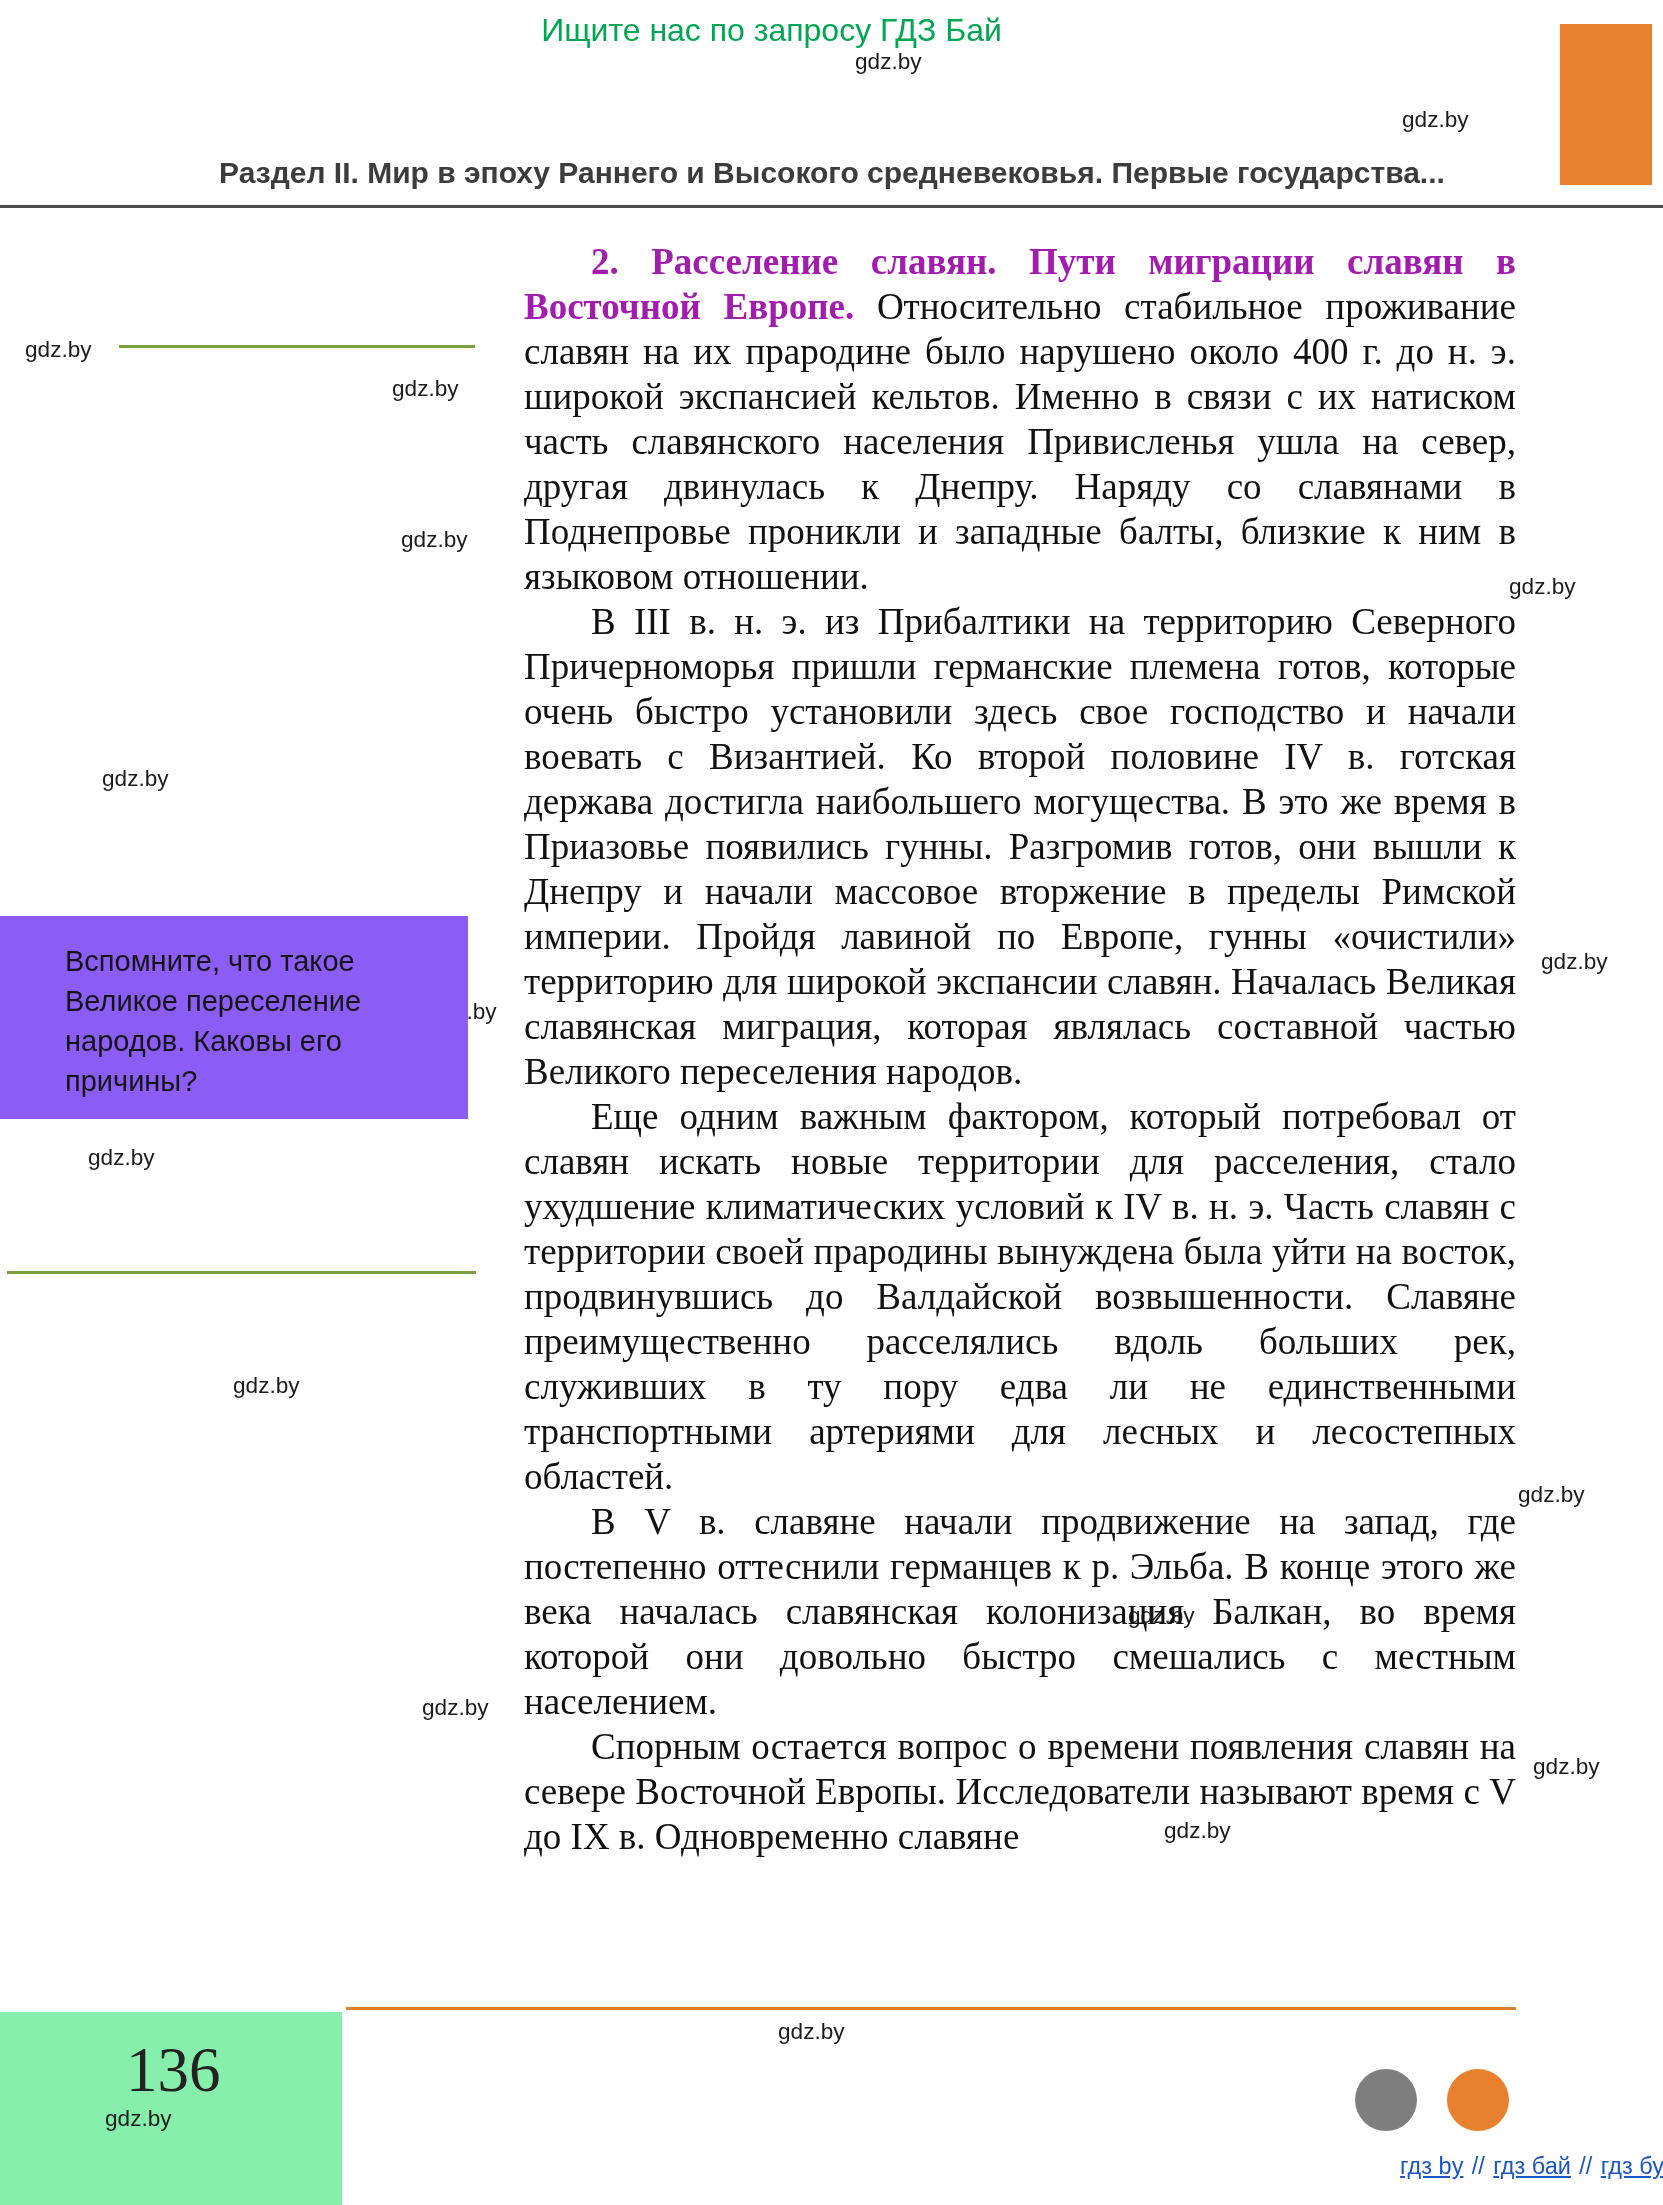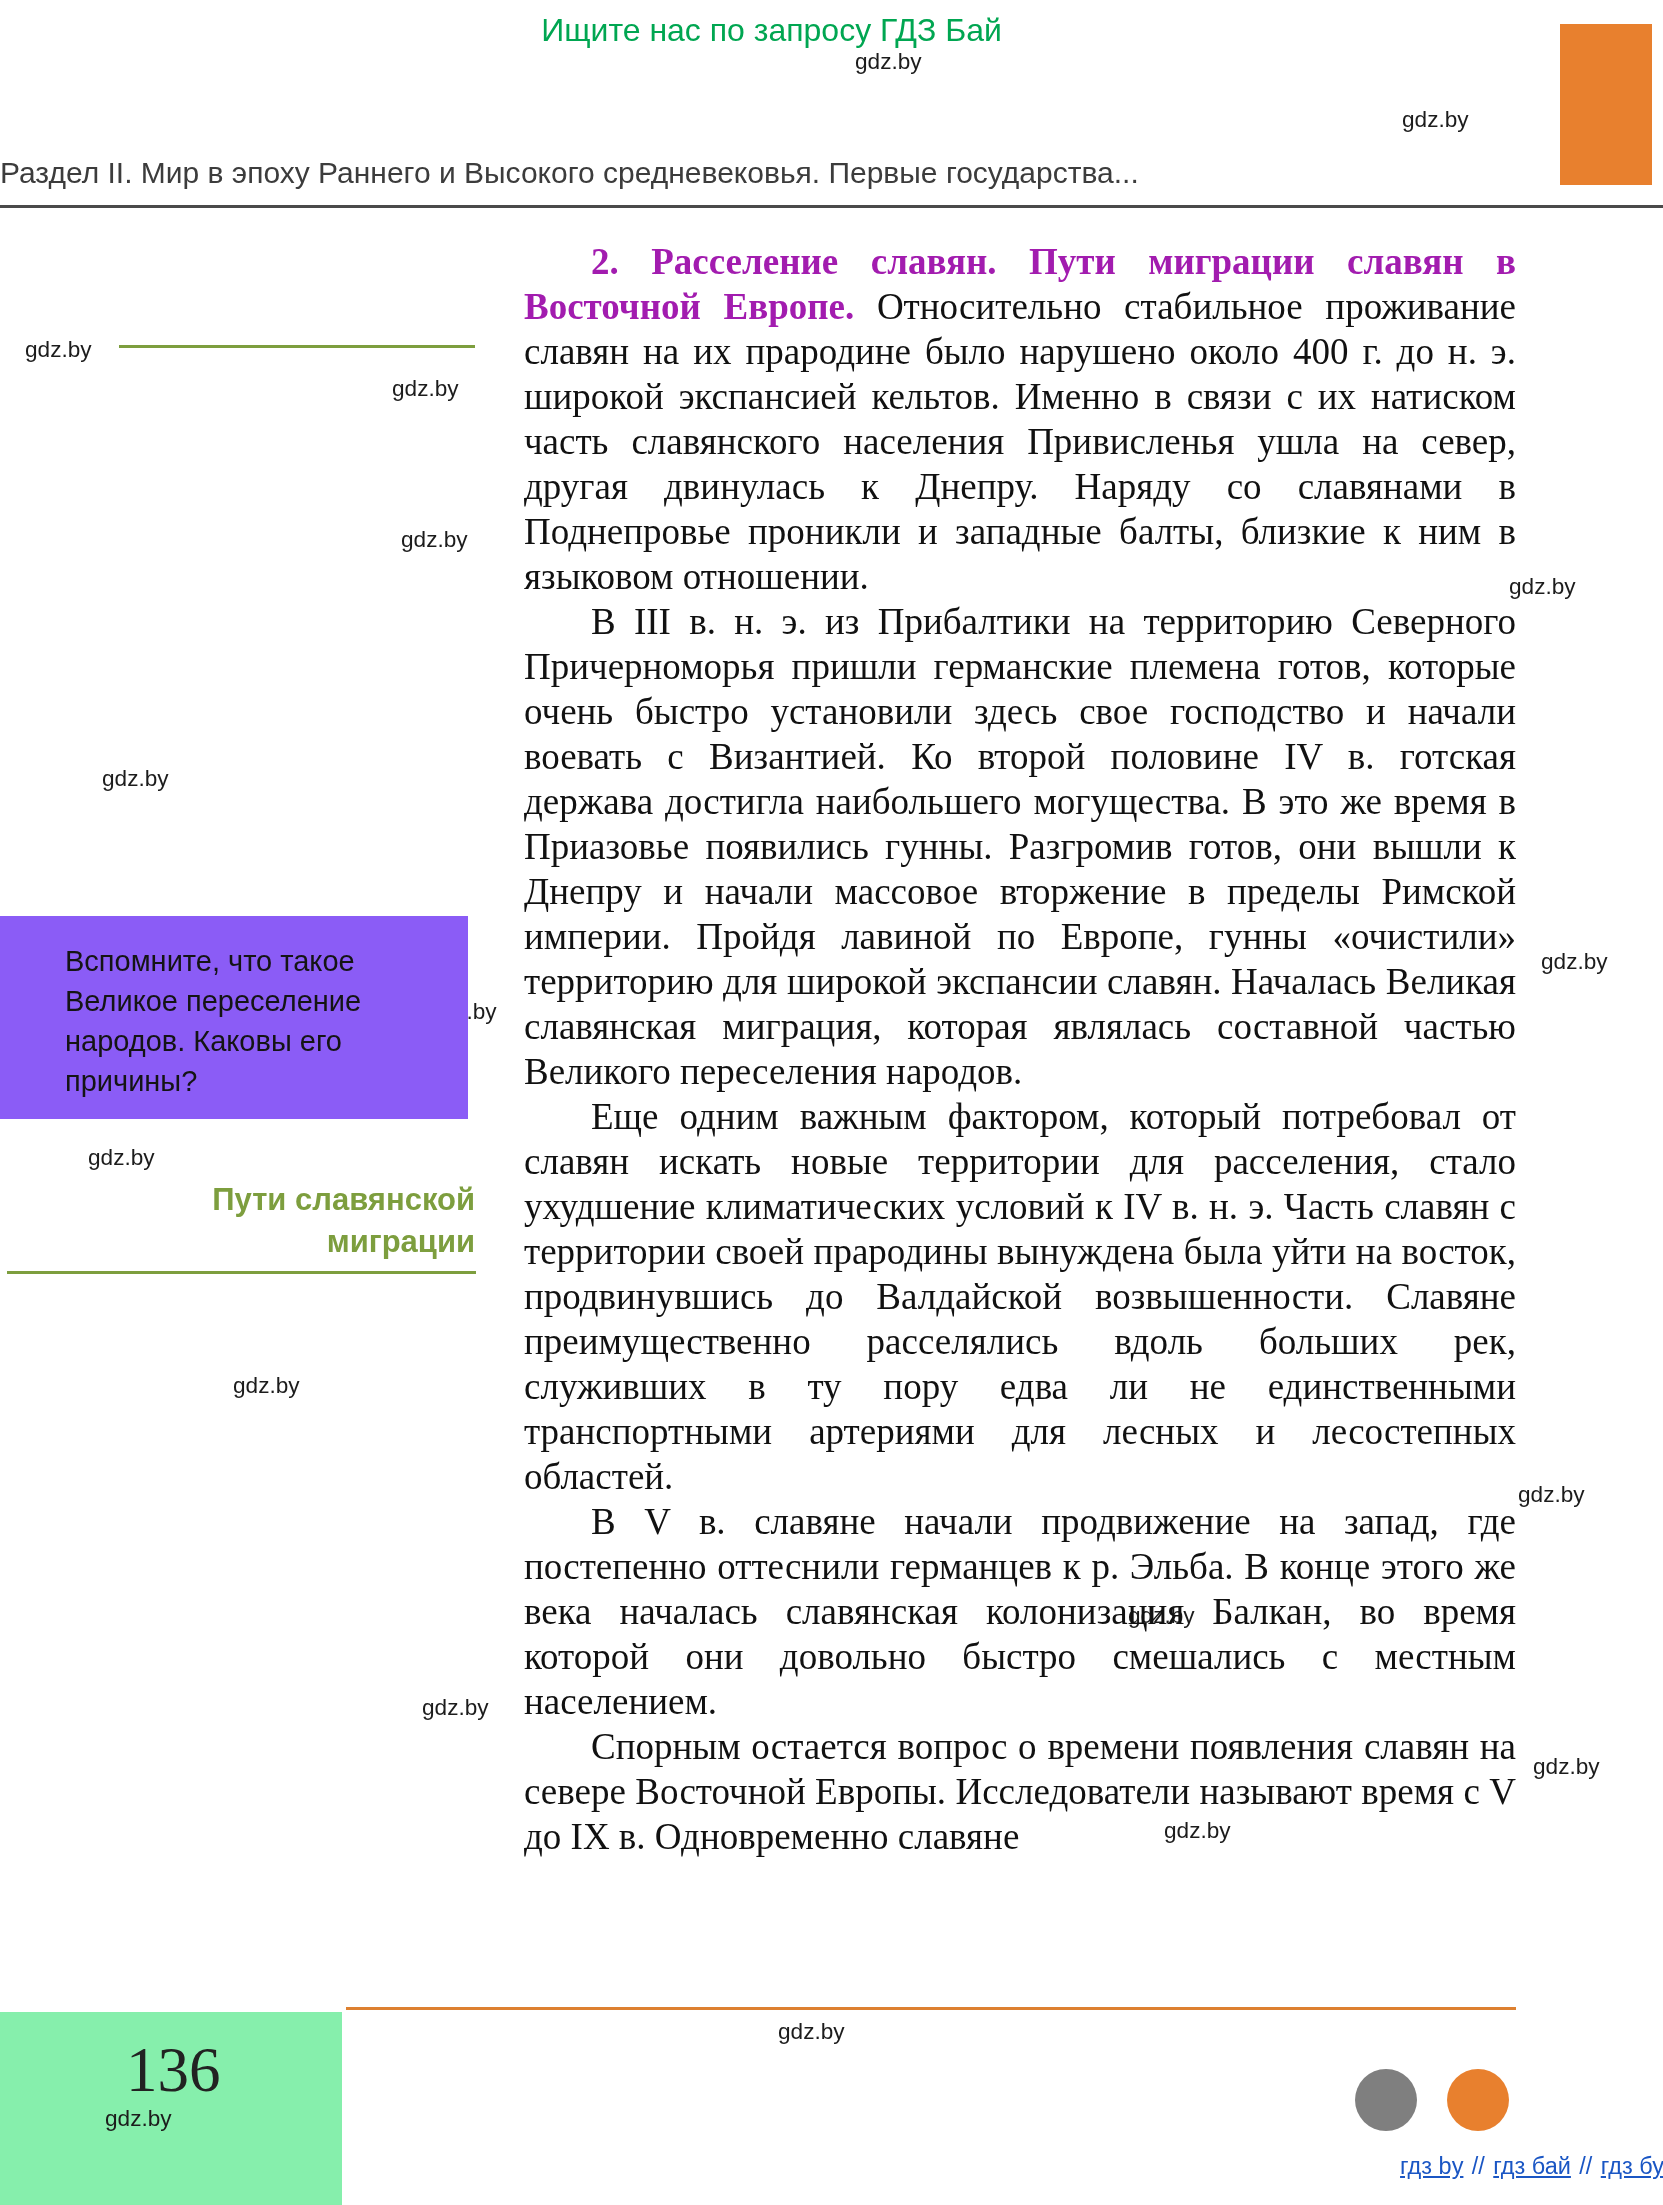--- a/index.html
+++ b/index.html
@@ -11,22 +11,22 @@
   .promo {
     position:absolute; top:11.7px; left:0; width:1543px; text-align:center;
     font-family:"Liberation Sans", sans-serif; font-size:32px; color:#00a651;
   }
   .wm {
     position:absolute; font-family:"Liberation Sans", sans-serif;
     font-size:22.6px; color:#1c1c1c; white-space:nowrap;
   }
   .orange-block { position:absolute; left:1560px; top:23.5px; width:92px; height:161px; background:#e8802e; }
   .section-title {
-    position:absolute; top:156px; left:0; width:100%; text-align:left;
-    font-family:"Liberation Sans", sans-serif; font-weight:normal; font-size:30px; color:#3c3c3c;
+    position:absolute; top:156px; left:0; width:100%; text-align:center;
+    font-family:"Liberation Sans", sans-serif; font-weight:bold; font-size:30px; color:#3c3c3c;
   }
   .header-rule { position:absolute; top:205px; left:0; width:1664px; height:2.5px; background:#4a4a4a; }
 
   .side-head {
     position:absolute; width:369px; text-align:right;
     font-family:"Liberation Sans", sans-serif; font-weight:bold;
     font-size:31px; line-height:42px; color:#7d9e3e;
   }
   .side-head.h1 { left:106px; top:254px; }
   .side-head.h2 { left:106px; top:1179px; }
@@ -96,21 +96,20 @@
 
   <div class="section-title">Раздел II. Мир в эпоху Раннего и Высокого средневековья. Первые государства...</div>
   <div class="header-rule"></div>
 
   <div class="green-rule rule1"></div>
 
   <div class="recall-box">
     <span>Вспомните, что такое Великое переселение народов. Каковы его причины?</span>
   </div>
 
-  <div class="side-head h2">Пути славянской миграции</div>
   <div class="green-rule rule2"></div>
 
   <div class="main-text">
     <p><span class="green-head">2. Расселение славян. Пути миграции славян в Восточной Европе.</span> <span>Относительно стабильное проживание славян на их прародине было нарушено около 400 г. до н. э. широкой экспансией кельтов. Именно в связи с их натиском часть славянского населения Привисленья ушла на север, другая двинулась к Днепру. Наряду со славянами в Поднепровье проникли и западные балты, близкие к ним в языковом отношении.</span></p>
     <p>В III в. н. э. из Прибалтики на территорию Северного Причерноморья пришли германские племена готов, которые очень быстро установили здесь свое господство и начали воевать с Византией. Ко второй половине IV в. готская держава достигла наибольшего могущества. В это же время в Приазовье появились гунны. Разгромив готов, они вышли к Днепру и начали массовое вторжение в пределы Римской империи. Пройдя лавиной по Европе, гунны «очистили» территорию для широкой экспансии славян. Началась Великая славянская миграция, которая являлась составной частью Великого переселения народов.</p>
     <p>Еще одним важным фактором, который потребовал от славян искать новые территории для расселения, стало ухудшение климатических условий к IV в. н. э. Часть славян с территории своей прародины вынуждена была уйти на восток, продвинувшись до Валдайской возвышенности. Славяне преимущественно расселялись вдоль больших рек, служивших в ту пору едва ли не единственными транспортными артериями для лесных и лесостепных областей.</p>
     <p>В V в. славяне начали продвижение на запад, где постепенно оттеснили германцев к р. Эльба. В конце этого же века началась славянская колонизация Балкан, во время которой они довольно быстро смешались с местным населением.</p>
     <p>Спорным остается вопрос о времени появления славян на севере Восточной Европы. Исследователи называют время с V до IX в. Одновременно славяне</p>
   </div>
 

